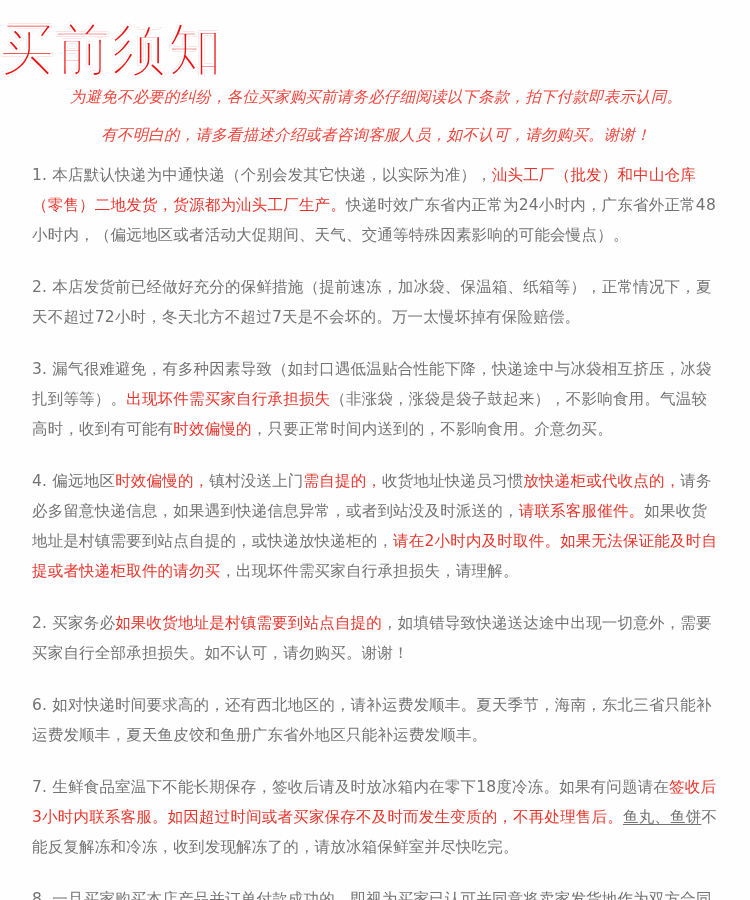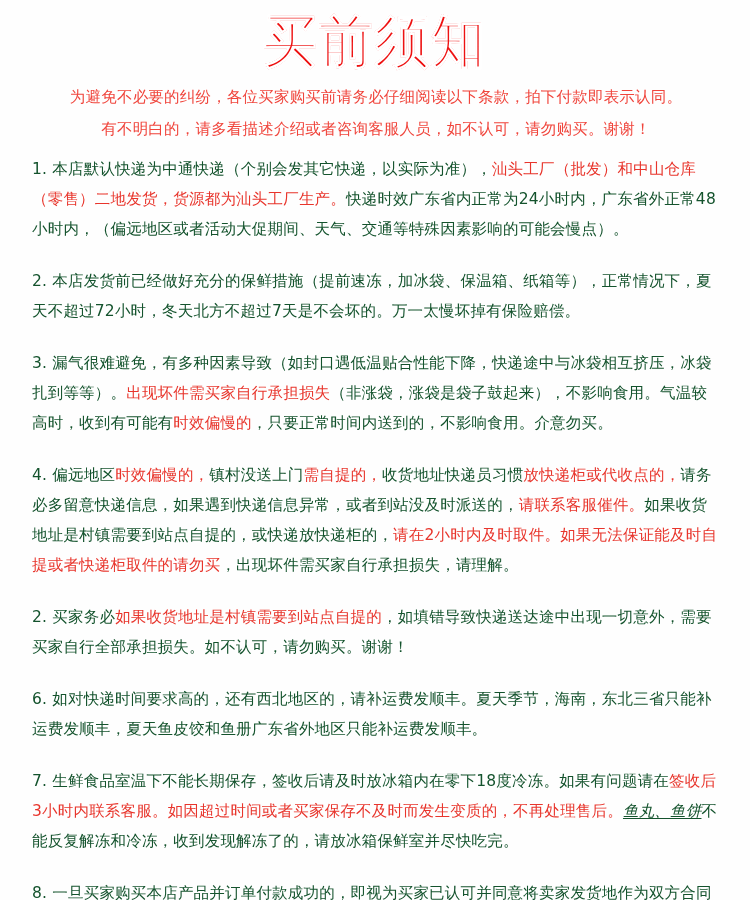--- a/index.html
+++ b/index.html
@@ -16,22 +16,21 @@
   }
   .page {
     position: relative;
     width: 750px;
     height: 900px;
     background: #fefefe;
     box-sizing: border-box;
   }
   .title-wrap {
     width: 100%;
-    text-align: center;
-    padding-top: 12px;
+    padding-top: 20px;
     height: 66px;
     box-sizing: border-box;
   }
   .title {
     display: inline-block;
     font-family: "DejaVu Sans", "Liberation Sans", sans-serif;
     font-size: 54px;
     font-weight: 700;
     line-height: 60px;
     color: #ee1111;
@@ -43,49 +42,49 @@
        0 1px 0 #ffffff,
        0 -1px 0 #ffffff;
     -webkit-text-stroke: 0.6px #ffffff;
   }
   .content {
     padding: 0 30px 0 32px;
     box-sizing: border-box;
   }
   .intro {
     margin-top: 16px;
+    font-style: italic;
   }
   .para {
     font-size: 15.5px;
     line-height: 30px;
     color: #3c3c3c;
     letter-spacing: 0.2px;
     margin: 0;
     text-align: left;
   }
   .para + .para {
     margin-top: 22px;
   }
   .intro .para {
     text-align: center;
     color: #f0453c;
   }
   .intro .para + .para {
-    margin-top: 2px;
+    margin-top: 8px;
   }
   .red {
     color: #e8352c;
   }
   .blk {
-    color: #14532d;
+    color: #737373;
   }
   .und {
     text-decoration: underline;
     text-underline-offset: 2px;
-    font-style: italic;
   }
   .spacer-sm { height: 10px; }
 </style>
 </head>
 <body>
 
 <div class="page">
 
   <div class="title-wrap">
     <span class="title">买前须知</span>

